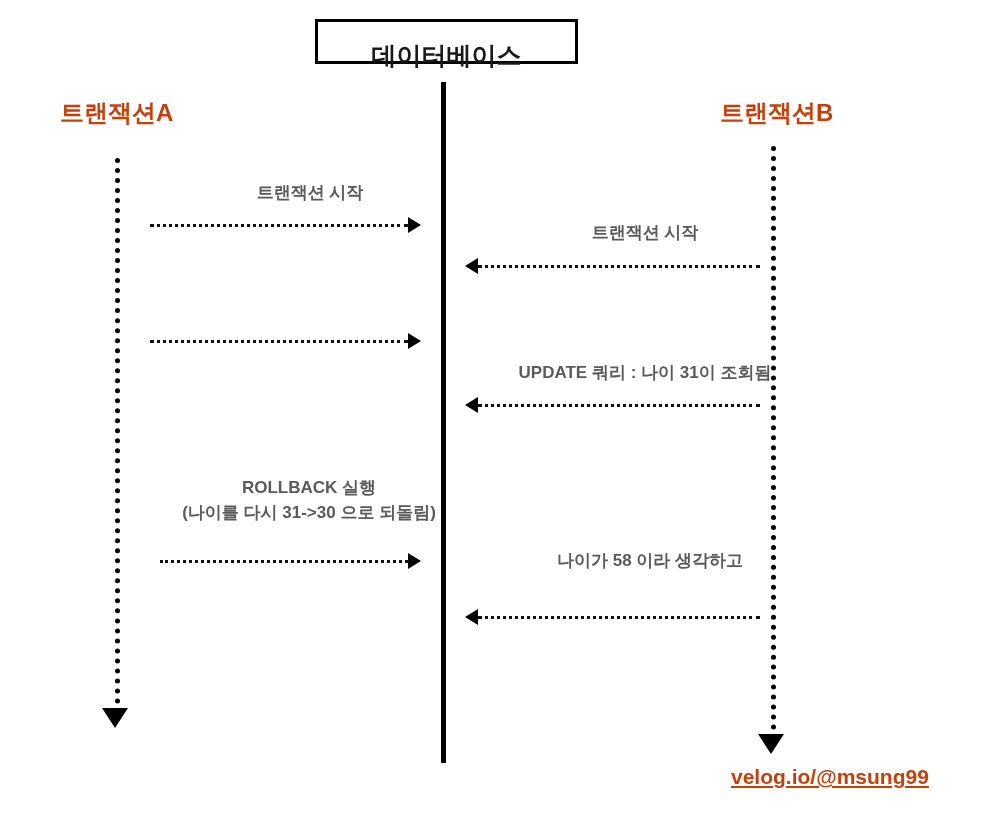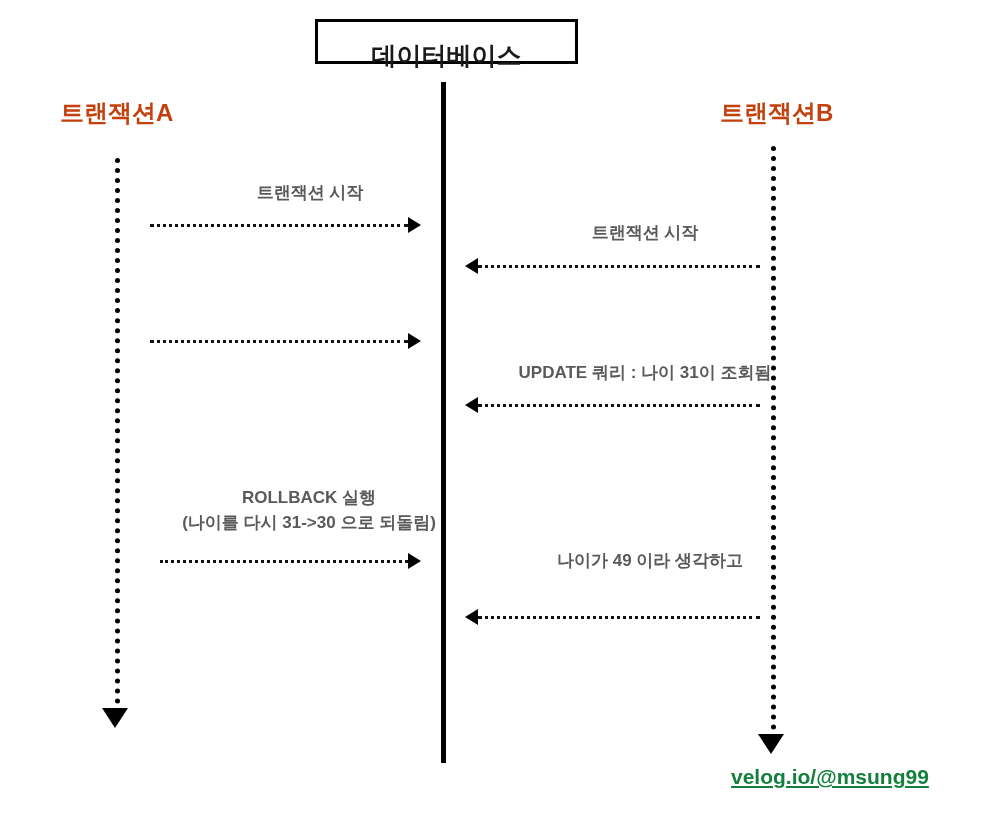--- a/index.html
+++ b/index.html
@@ -112,21 +112,21 @@
 
   
   .m1-label { left: 150px; top: 180px; width: 270px; }
   .m1-line  { left: 150px; top: 224px; width: 258px; }
   .m1-head  { left: 408px; top: 217px; }
 
   .m2-label { left: 150px; top: 296px; width: 270px; }
   .m2-line  { left: 150px; top: 340px; width: 258px; }
   .m2-head  { left: 408px; top: 333px; }
 
-  .m3-label { left: 128px; top: 485px; width: 312px; }
+  .m3-label { left: 128px; top: 475px; width: 312px; }
   .m3-line  { left: 160px; top: 560px; width: 248px; }
   .m3-head  { left: 408px; top: 553px; }
 
   
   .m4-label { left: 470px; top: 220px; width: 300px; }
   .m4-line  { left: 478px; top: 265px; width: 282px; }
   .m4-head  { left: 465px; top: 258px; }
 
   .m5-label { left: 465px; top: 360px; width: 310px; }
   .m5-line  { left: 478px; top: 404px; width: 282px; }
@@ -136,21 +136,21 @@
   .m6-line  { left: 478px; top: 616px; width: 282px; }
   .m6-head  { left: 465px; top: 609px; }
 
   
   .watermark {
     position: absolute;
     left: 731px;
     top: 765px;
     font-size: 21px;
     font-weight: bold;
-    color: #15803d;
+    color: #c2410c;
     text-decoration: underline;
     white-space: nowrap;
   }
 </style>
 </head>
 <body>
 
 <div id="canvas">
 
   <div class="title-box">
@@ -185,20 +185,20 @@
   <div class="msg-head left m5-head"></div>
 
   <div class="msg-label m3-label">
     <div>ROLLBACK 실행</div>
     <div>(나이를 다시 31-&gt;30 으로 되돌림)</div>
   </div>
   <div class="msg-line m3-line"></div>
   <div class="msg-head right m3-head"></div>
 
   <div class="msg-label m6-label">
-    <div>나이가 49 이라 생각하고</div>
+    <div>나이가 58 이라 생각하고</div>
   </div>
   <div class="msg-line m6-line"></div>
   <div class="msg-head left m6-head"></div>
 
   <div class="watermark">velog.io/@msung99</div>
 
 </div>
 
 </body></html>

